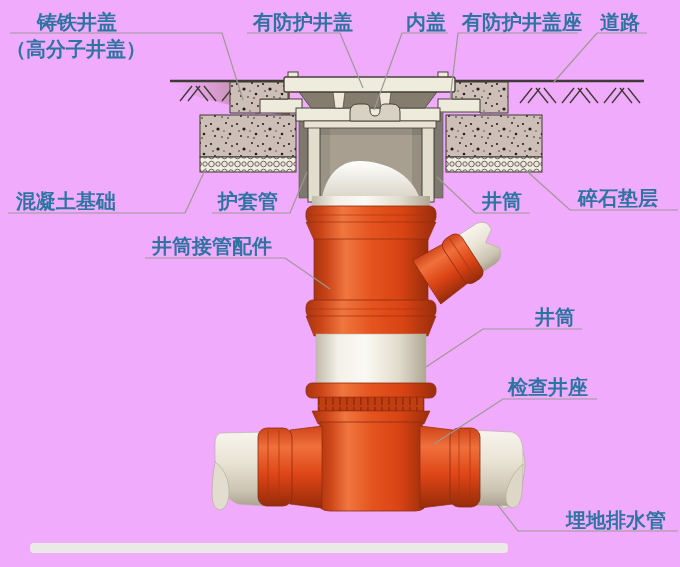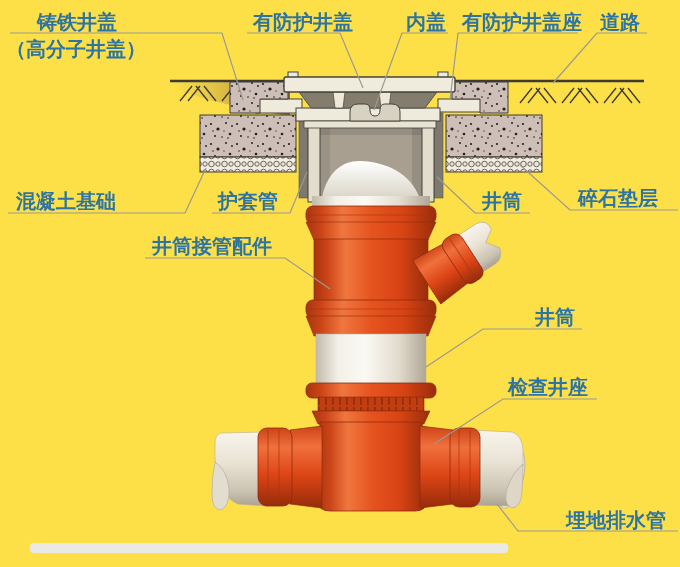--- a/index.html
+++ b/index.html
@@ -1,16 +1,16 @@
 <!DOCTYPE html>
 <html><head>
 <meta charset="utf-8">
 <style>
   html,body{margin:0;padding:0;background:#ffffff;}
-  .canvas{position:relative;width:680px;height:567px;background:#fde047;overflow:hidden;
+  .canvas{position:relative;width:680px;height:567px;background:#f0abfc;overflow:hidden;
           font-family:"DejaVu Sans",sans-serif;}
   svg{display:block;}
   .lbl{font:700 20px "DejaVu Sans",sans-serif;fill:#2E74A2;}
   .leader{fill:none;stroke:#9B9893;stroke-width:1.2;}
   .dark{stroke:#3E3B35;}
 </style>
 </head>
 <body>
 
 <div class="canvas">

